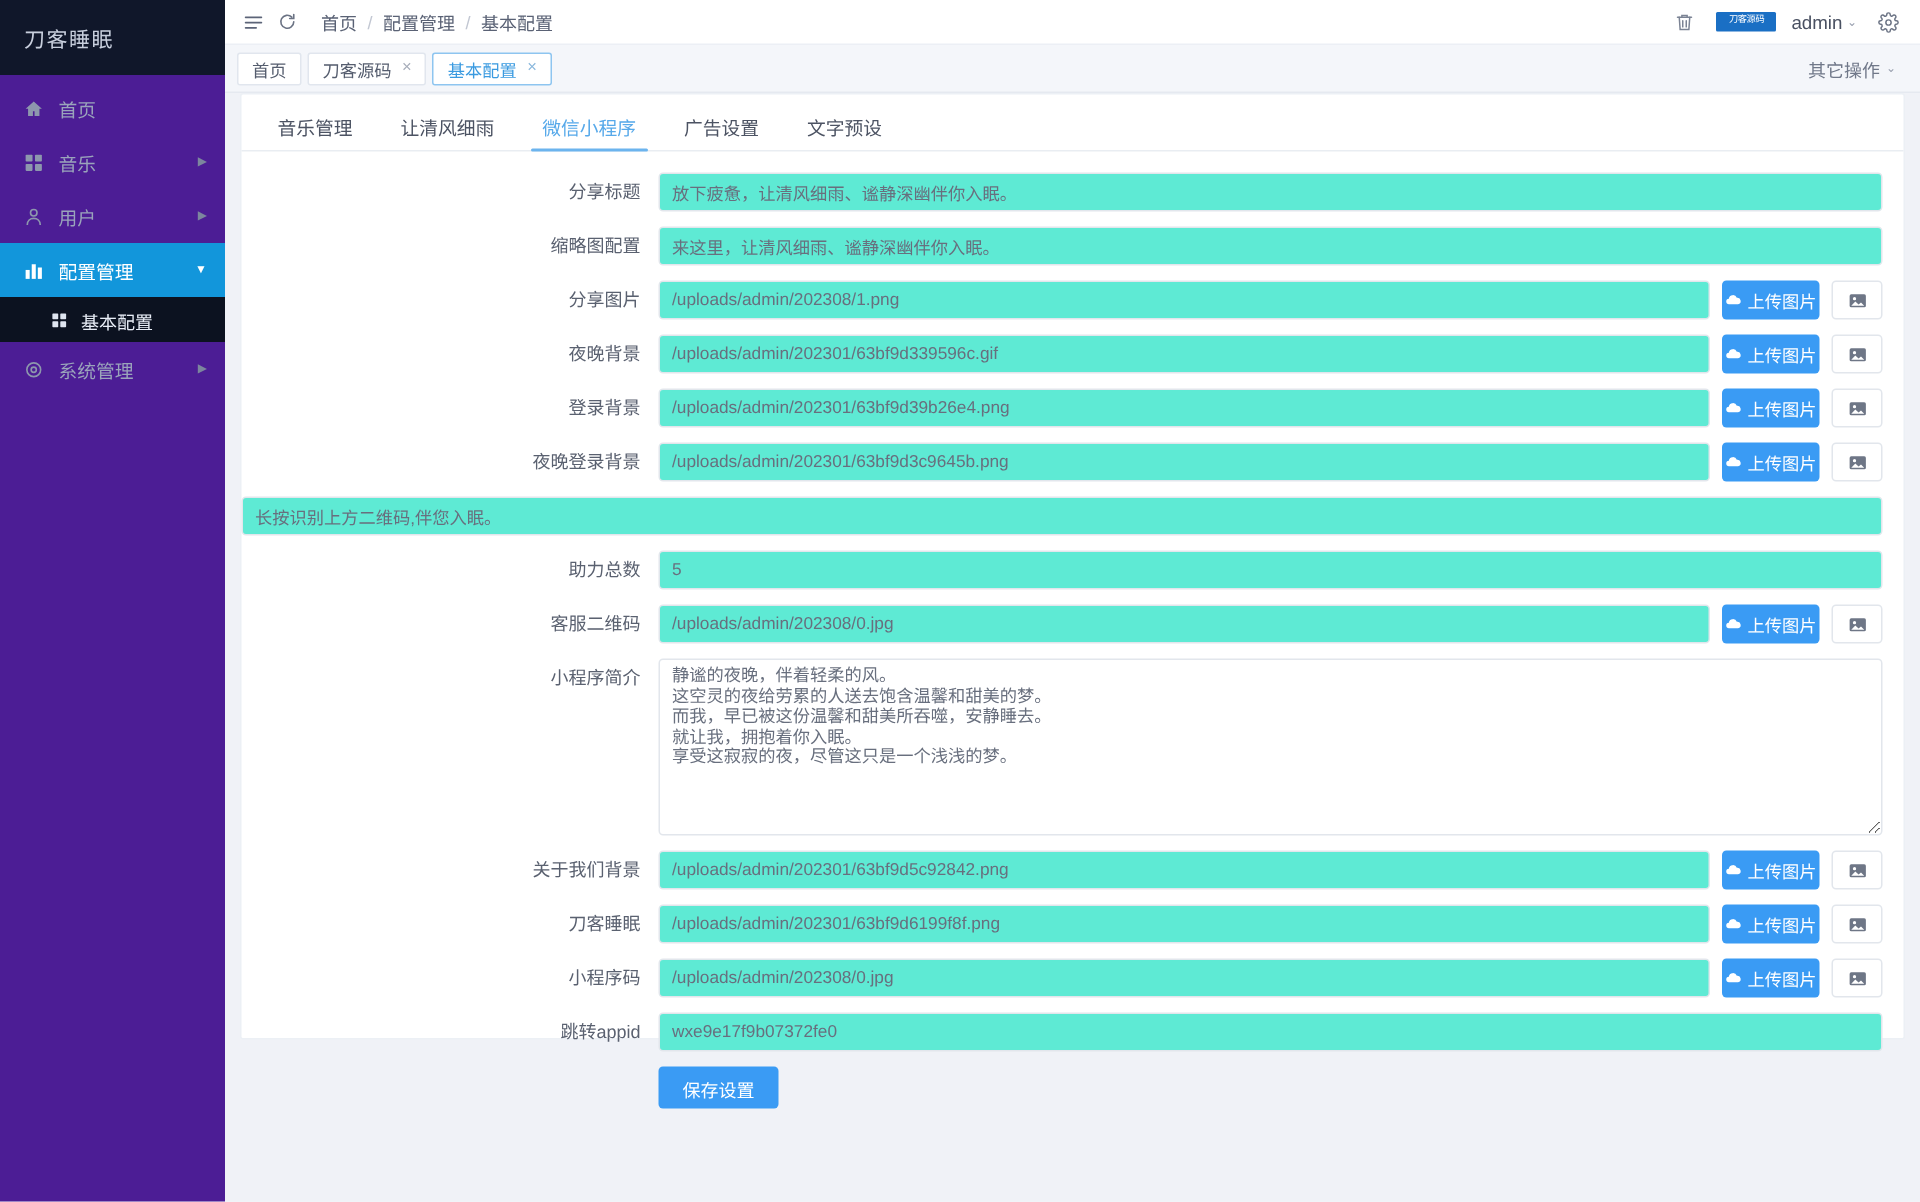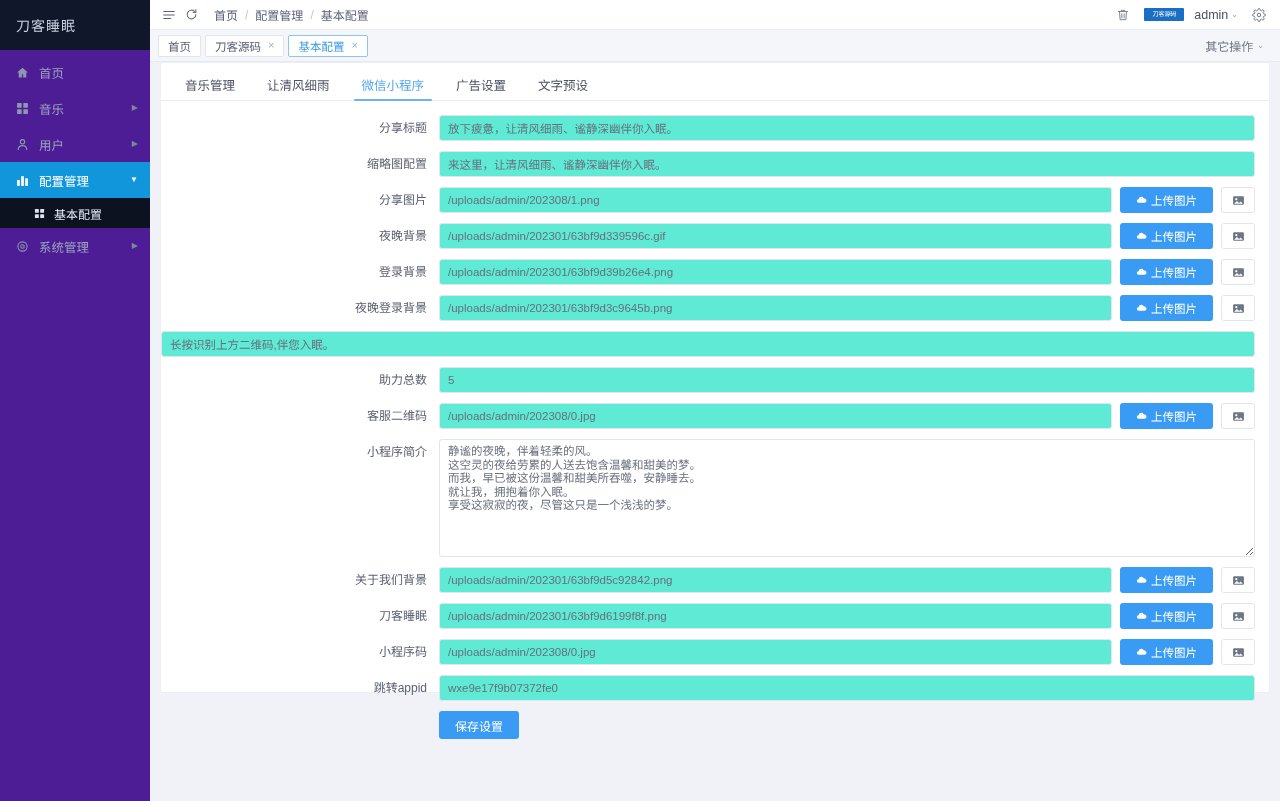--- a/index.html
+++ b/index.html
@@ -263,21 +263,21 @@
     resize: vertical;
     font-family: "Liberation Sans", "DejaVu Sans", sans-serif;
     outline: none;
     min-width: 0;
     white-space: pre;
     overflow: auto;
   }
   .btn-upload {
     flex: 0 0 auto;
     height: 26px;
-    padding: 0 16px;
+    padding: 0 2px;
     background: #3a9bf4;
     border: none;
     border-radius: 3px;
     color: #fff;
     font-size: 11.5px;
     cursor: pointer;
     display: inline-flex; align-items: center; gap: 4px;
     font-family: "Liberation Sans", "DejaVu Sans", sans-serif;
     white-space: nowrap;
   }

